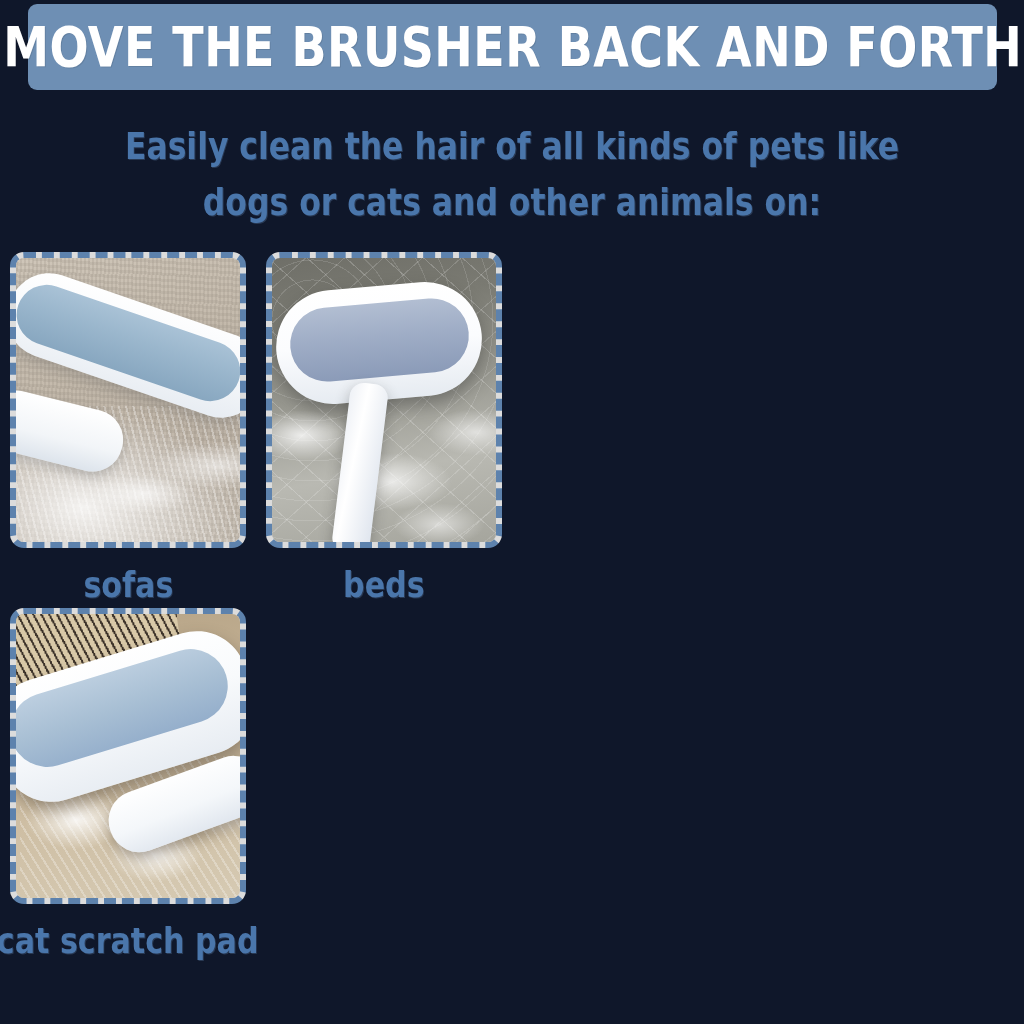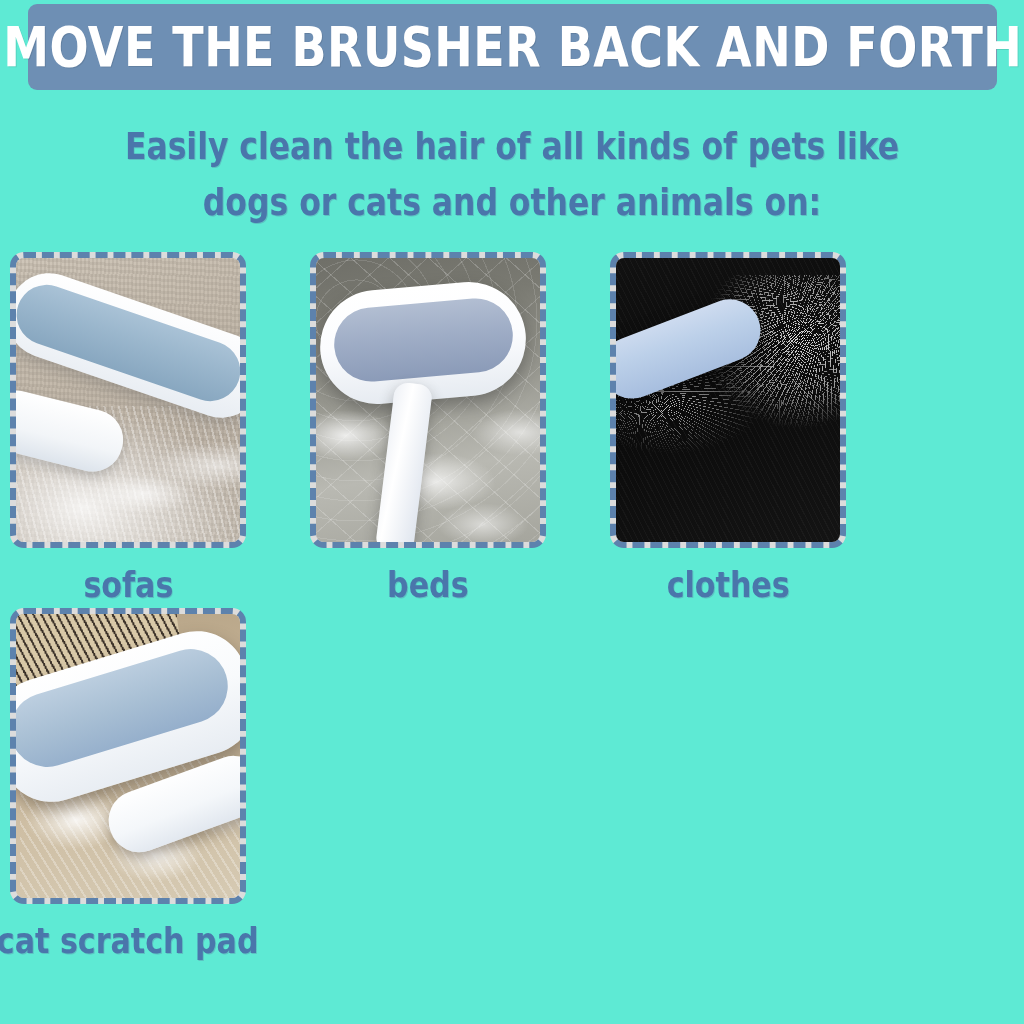--- a/index.html
+++ b/index.html
@@ -2,21 +2,21 @@
 <html><head>
 <meta charset="utf-8">
 <style>
   * { margin:0; padding:0; box-sizing:border-box; }
   html, body {
     width:1024px; height:1024px;
     background:#ffffff;
     font-family:"Liberation Sans", sans-serif;
     overflow:hidden;
   }
-  .page { position:relative; width:1024px; height:1024px; background:#5eead4; }
+  .page { position:relative; width:1024px; height:1024px; background:#0f172a; }
 
   
   .banner {
     position:absolute; left:28px; top:4px; width:969px; height:86px;
     background:#6e8fb4;
     border-radius:9px;
     display:flex; align-items:center; justify-content:center;
   }
   .banner-title {
     color:#ffffff;
@@ -41,21 +41,21 @@
     line-height:56px;
     transform:scaleX(0.92);
     text-shadow:1px 1px 0 rgba(90,120,160,0.35);
   }
   .subtitle span { display:block; }
 
   
   .grid {
     position:absolute; left:0; top:252px; width:1024px;
   }
-  .row { display:flex; justify-content:flex-start;gap:44px; }
+  .row { display:flex; justify-content:flex-start; }
   .cell { width:256px; display:flex; flex-direction:column; align-items:center; }
 
   .tile {
     position:relative;
     width:236px; height:296px;
     border:6px dashed #5d82ad;
     border-radius:14px;
     overflow:hidden;
     background:#dcdcdc;
   }
@@ -338,30 +338,20 @@
               <div class="fluff"></div>
               <div class="head"></div>
               <div class="headpad"></div>
               <div class="stick"></div>
           </div>
         </div>
         <div class="caption">beds</div>
       </div>
 
 
-      <div class="cell">
-        <div class="tile">
-          <div class="photo p4">
-            <div class="hairburst"></div>
-              <div class="hairlow"></div>
-              <div class="blade"></div>
-          </div>
-        </div>
-        <div class="caption">clothes</div>
-      </div>
 
     </div>
 
     <div class="row">
 
 
       <div class="cell">
         <div class="tile">
           <div class="photo p6">
             <div class="corr"></div>

